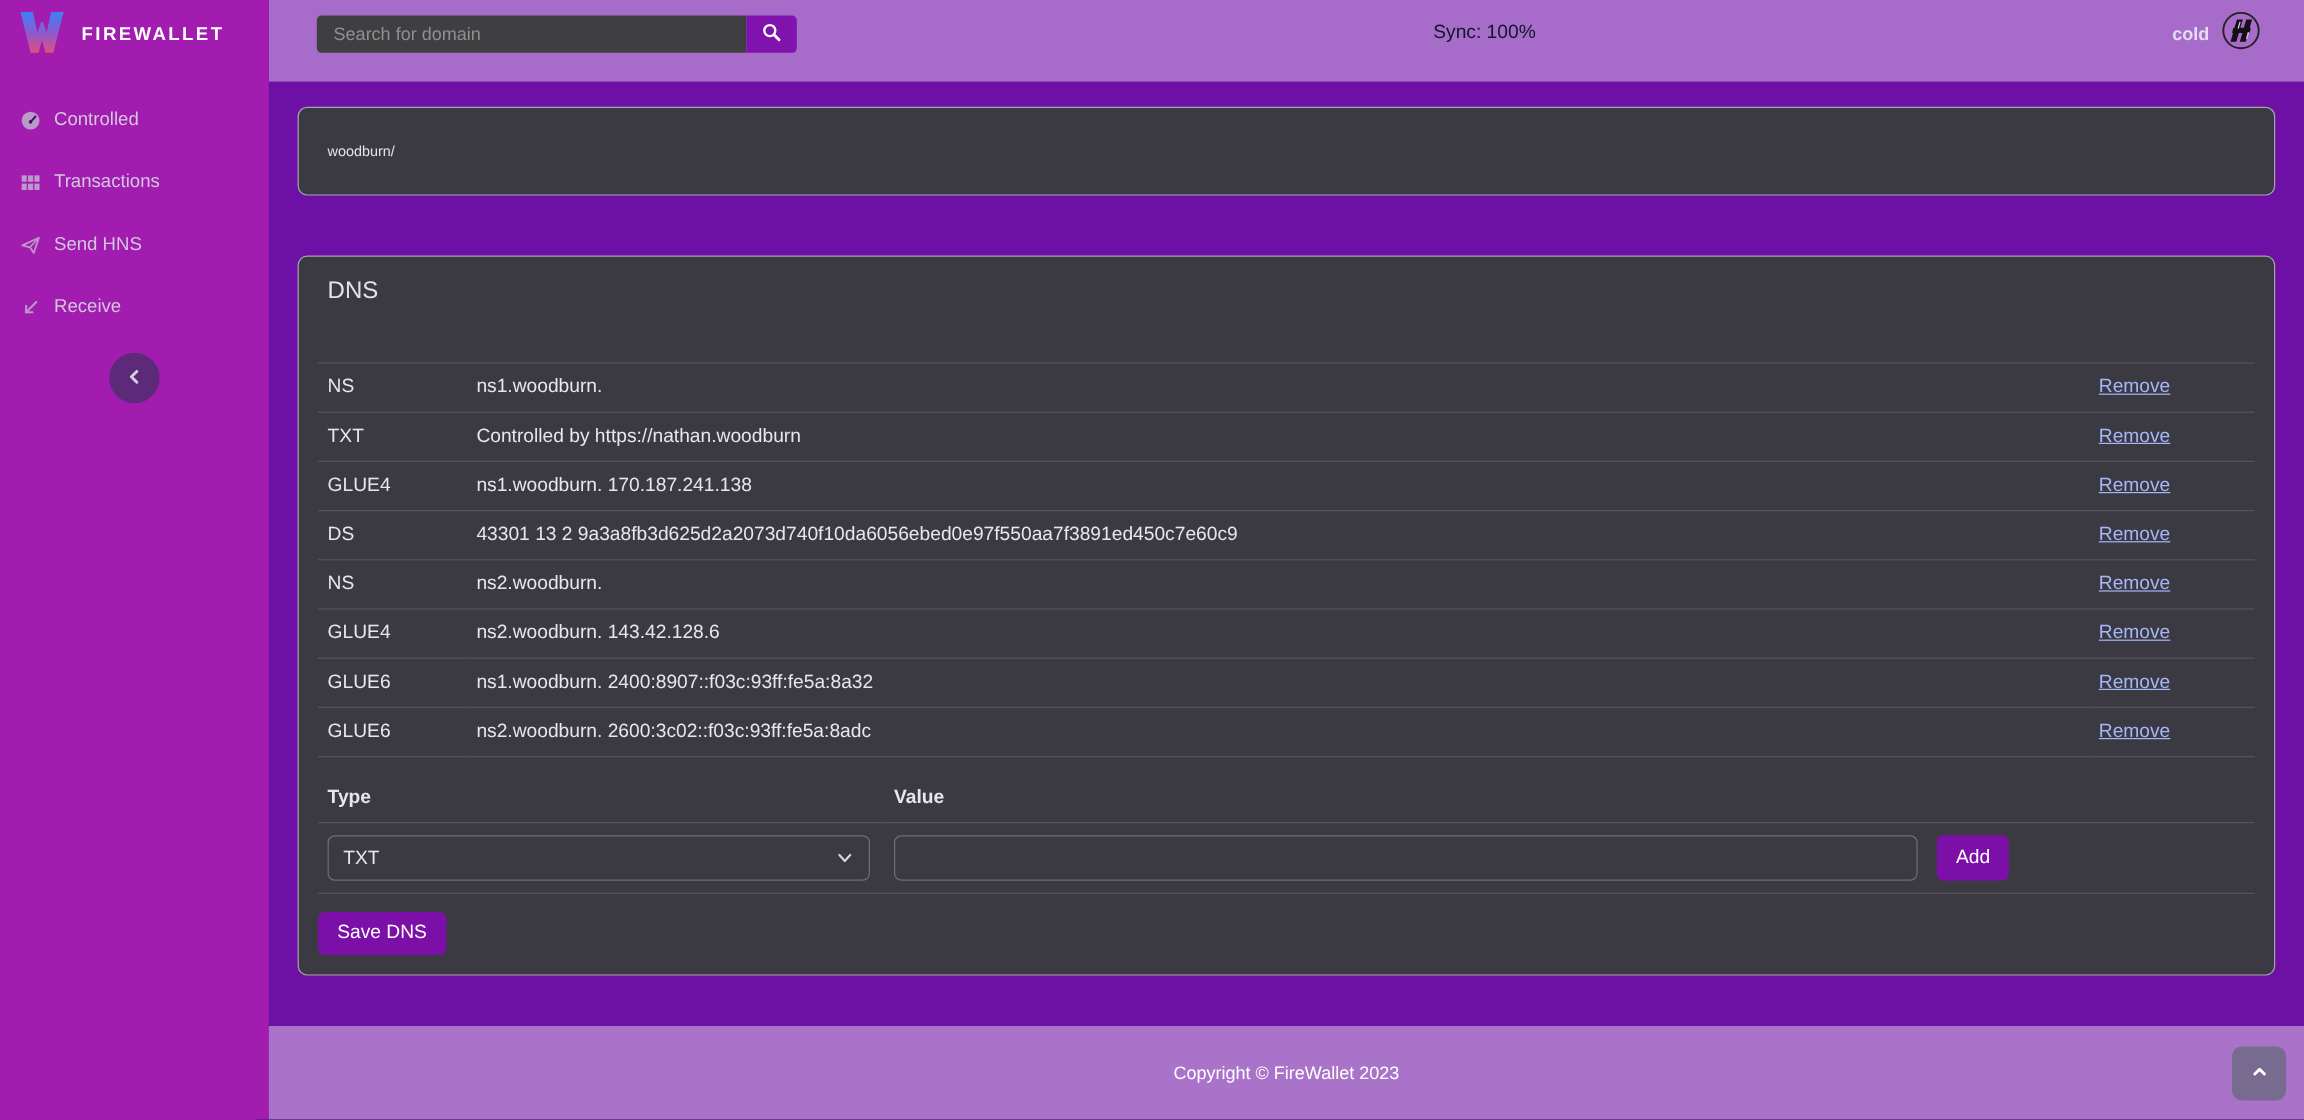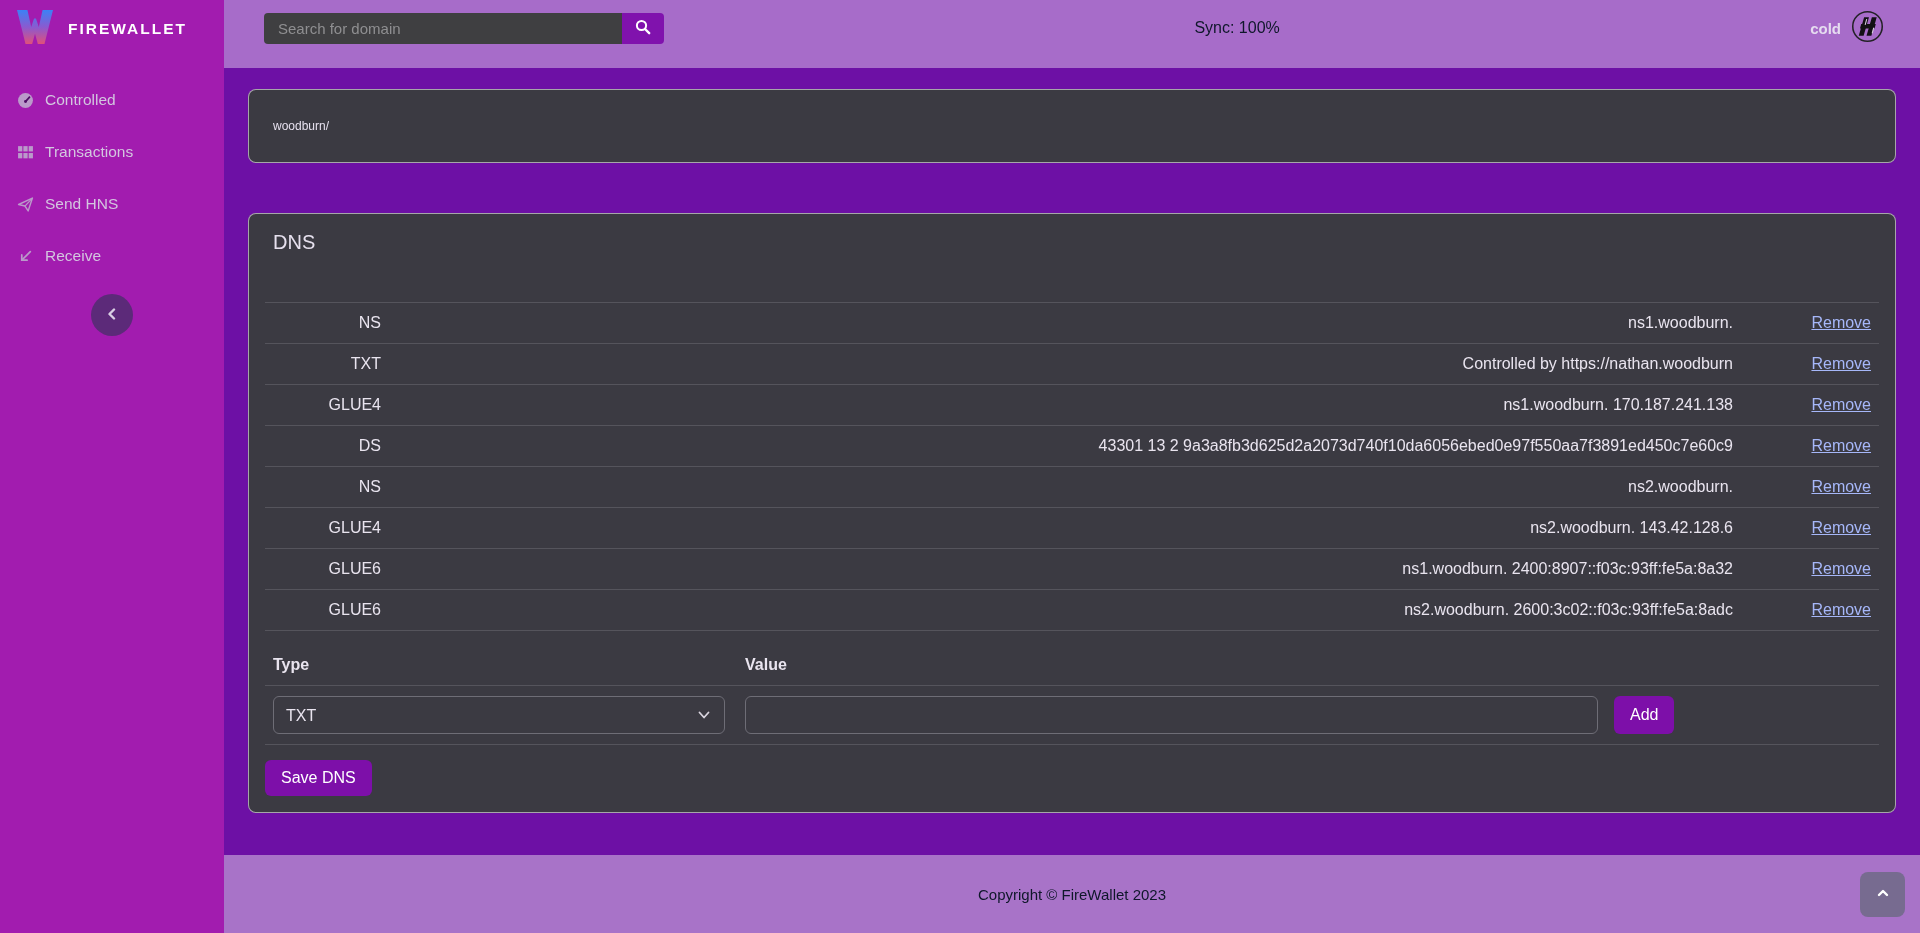--- a/index.html
+++ b/index.html
@@ -55,21 +55,21 @@
     background: #3b3a42; border: 1px solid rgba(255,255,255,0.55);
     border-radius: 8px;
   }
   .domain-card { padding: 17px 24px; margin-bottom: 50px; }
   .domain-title { font-size: 12px; font-weight: normal; line-height: 38px; color: #e6e0ee; }
   .dns-card { padding: 16px; }
   .dns-title { font-size: 20px; font-weight: normal; line-height: 24px; margin: 0 0 48px 8px; color: #e6e0ee; }
   table.dns-table { width: 100%; border-collapse: collapse; font-size: 16px; }
   .dns-table tr { border-top: 1px solid #55545c; }
   .dns-table tr:last-child { border-bottom: 1px solid #55545c; }
-  .dns-table td { padding: 8px; line-height: 24px; text-align: right; }
+  .dns-table td { padding: 8px; line-height: 24px; }
   .dns-table td.col-type { width: 124px; }
   .dns-table td.col-action { width: 138px; }
   .remove-link { color: #a6b7f9; text-decoration: underline; cursor: pointer; }
   
   .form-grid { display: grid; grid-template-columns: 472px 1fr; font-size: 16px; }
   .form-head { font-weight: bold; padding: 22px 8px 8px 8px; line-height: 24px; border-bottom: 1px solid #55545c; }
   .form-cell { padding: 10px 8px; border-bottom: 1px solid #55545c; }
   .type-select {
     width: 452px; height: 38px; background: #3b3a42; color: #e9e4ef;
     border: 1px solid #6e6d76; border-radius: 6px; padding: 0 36px 0 12px;
@@ -88,21 +88,21 @@
     background: #7d0fa9; color: #ffffff; border: none; border-radius: 6px;
     font-size: 16px; cursor: pointer; font-family: "Liberation Sans", sans-serif;
   }
   .add-btn { height: 38px; padding: 0 16px; }
   .save-btn { margin-top: 15px; height: 36px; padding: 0 16px; display: inline-block; }
   
   .footer {
     height: 78px; flex: 0 0 78px; background: #a873c8; position: relative;
     display: flex; align-items: center; justify-content: center;
   }
-  .copyright { font-size: 15px; color: #0f172a; }
+  .copyright { font-size: 15px; color: #ffffff; }
   .scroll-top-btn {
     position: absolute; right: 15px; bottom: 16px; width: 45px; height: 45px;
     border-radius: 8px; border: none; background: #776b90; cursor: pointer;
     display: flex; align-items: center; justify-content: center;
   }
 </style>
 </head>
 <body>
 
 <aside class="sidebar">

